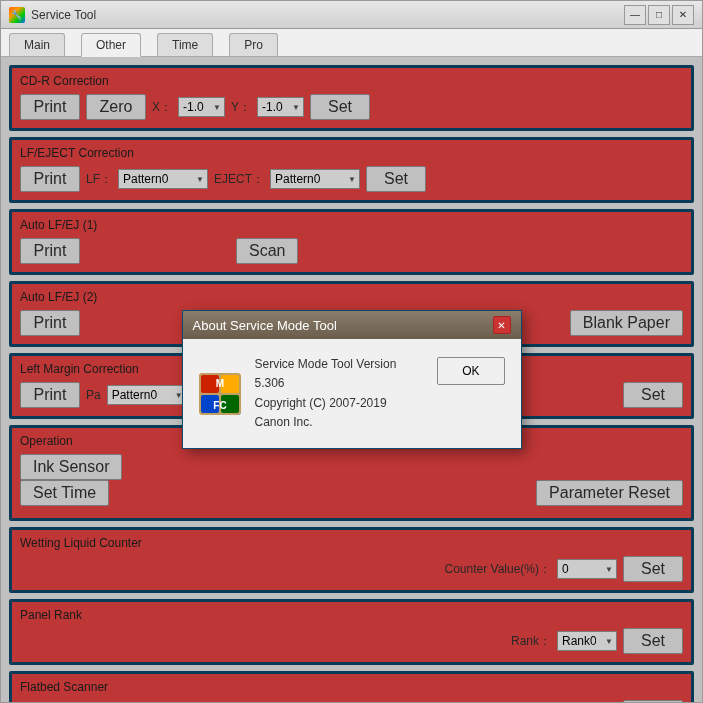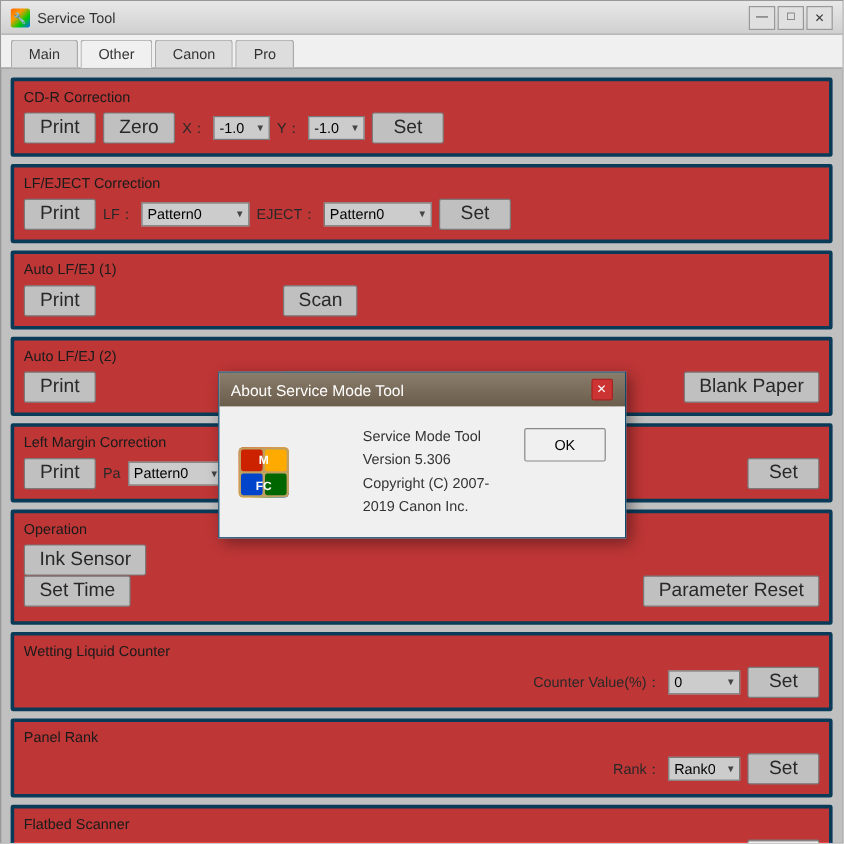--- a/index.html
+++ b/index.html
@@ -73,21 +73,21 @@
       background: #f0f0f0;
       border-bottom: 1px solid #aaa;
       flex-shrink: 0;
     }
     .tab {
       padding: 4px 14px;
       border: 1px solid #aaa;
       border-bottom: none;
       background: #ddd;
       cursor: pointer;
-      margin-right: 2px;
+      margin-right: 16px;
       border-radius: 3px 3px 0 0;
       color: #333;
       font-size: 12px;
     }
     .tab.active {
       background: #f0f0f0;
       border-bottom: 1px solid #f0f0f0;
       margin-bottom: -1px;
       z-index: 1;
     }
@@ -213,21 +213,20 @@
       align-items: center;
       justify-content: center;
       font-weight: bold;
       color: white;
       font-size: 11px;
       text-align: center;
       line-height: 1.2;
     }
     .modal-text {
       flex: 1;
-      margin-left: 48px;
     }
     .modal-text p {
       font-size: 12px;
       color: #333;
       line-height: 1.6;
     }
     .modal-ok-btn {
       padding: 6px 24px;
       background: #f0f0f0;
       border: 1px solid #888;
@@ -251,21 +250,21 @@
     <div class="title-bar-buttons">
       <button class="tb-btn">—</button>
       <button class="tb-btn">□</button>
       <button class="tb-btn close-btn">✕</button>
     </div>
   </div>
 
   <div class="tab-bar">
     <div class="tab">Main</div>
     <div class="tab active">Other</div>
-    <div class="tab">Canon</div>
+    <div class="tab">Time</div>
     <div class="tab">Pro</div>
   </div>
 
   <div class="content-area">
 
     <div class="section">
       <div class="section-title">CD-R Correction</div>
       <div class="row">
         <button class="btn">Print</button>
         <button class="btn">Zero</button>

